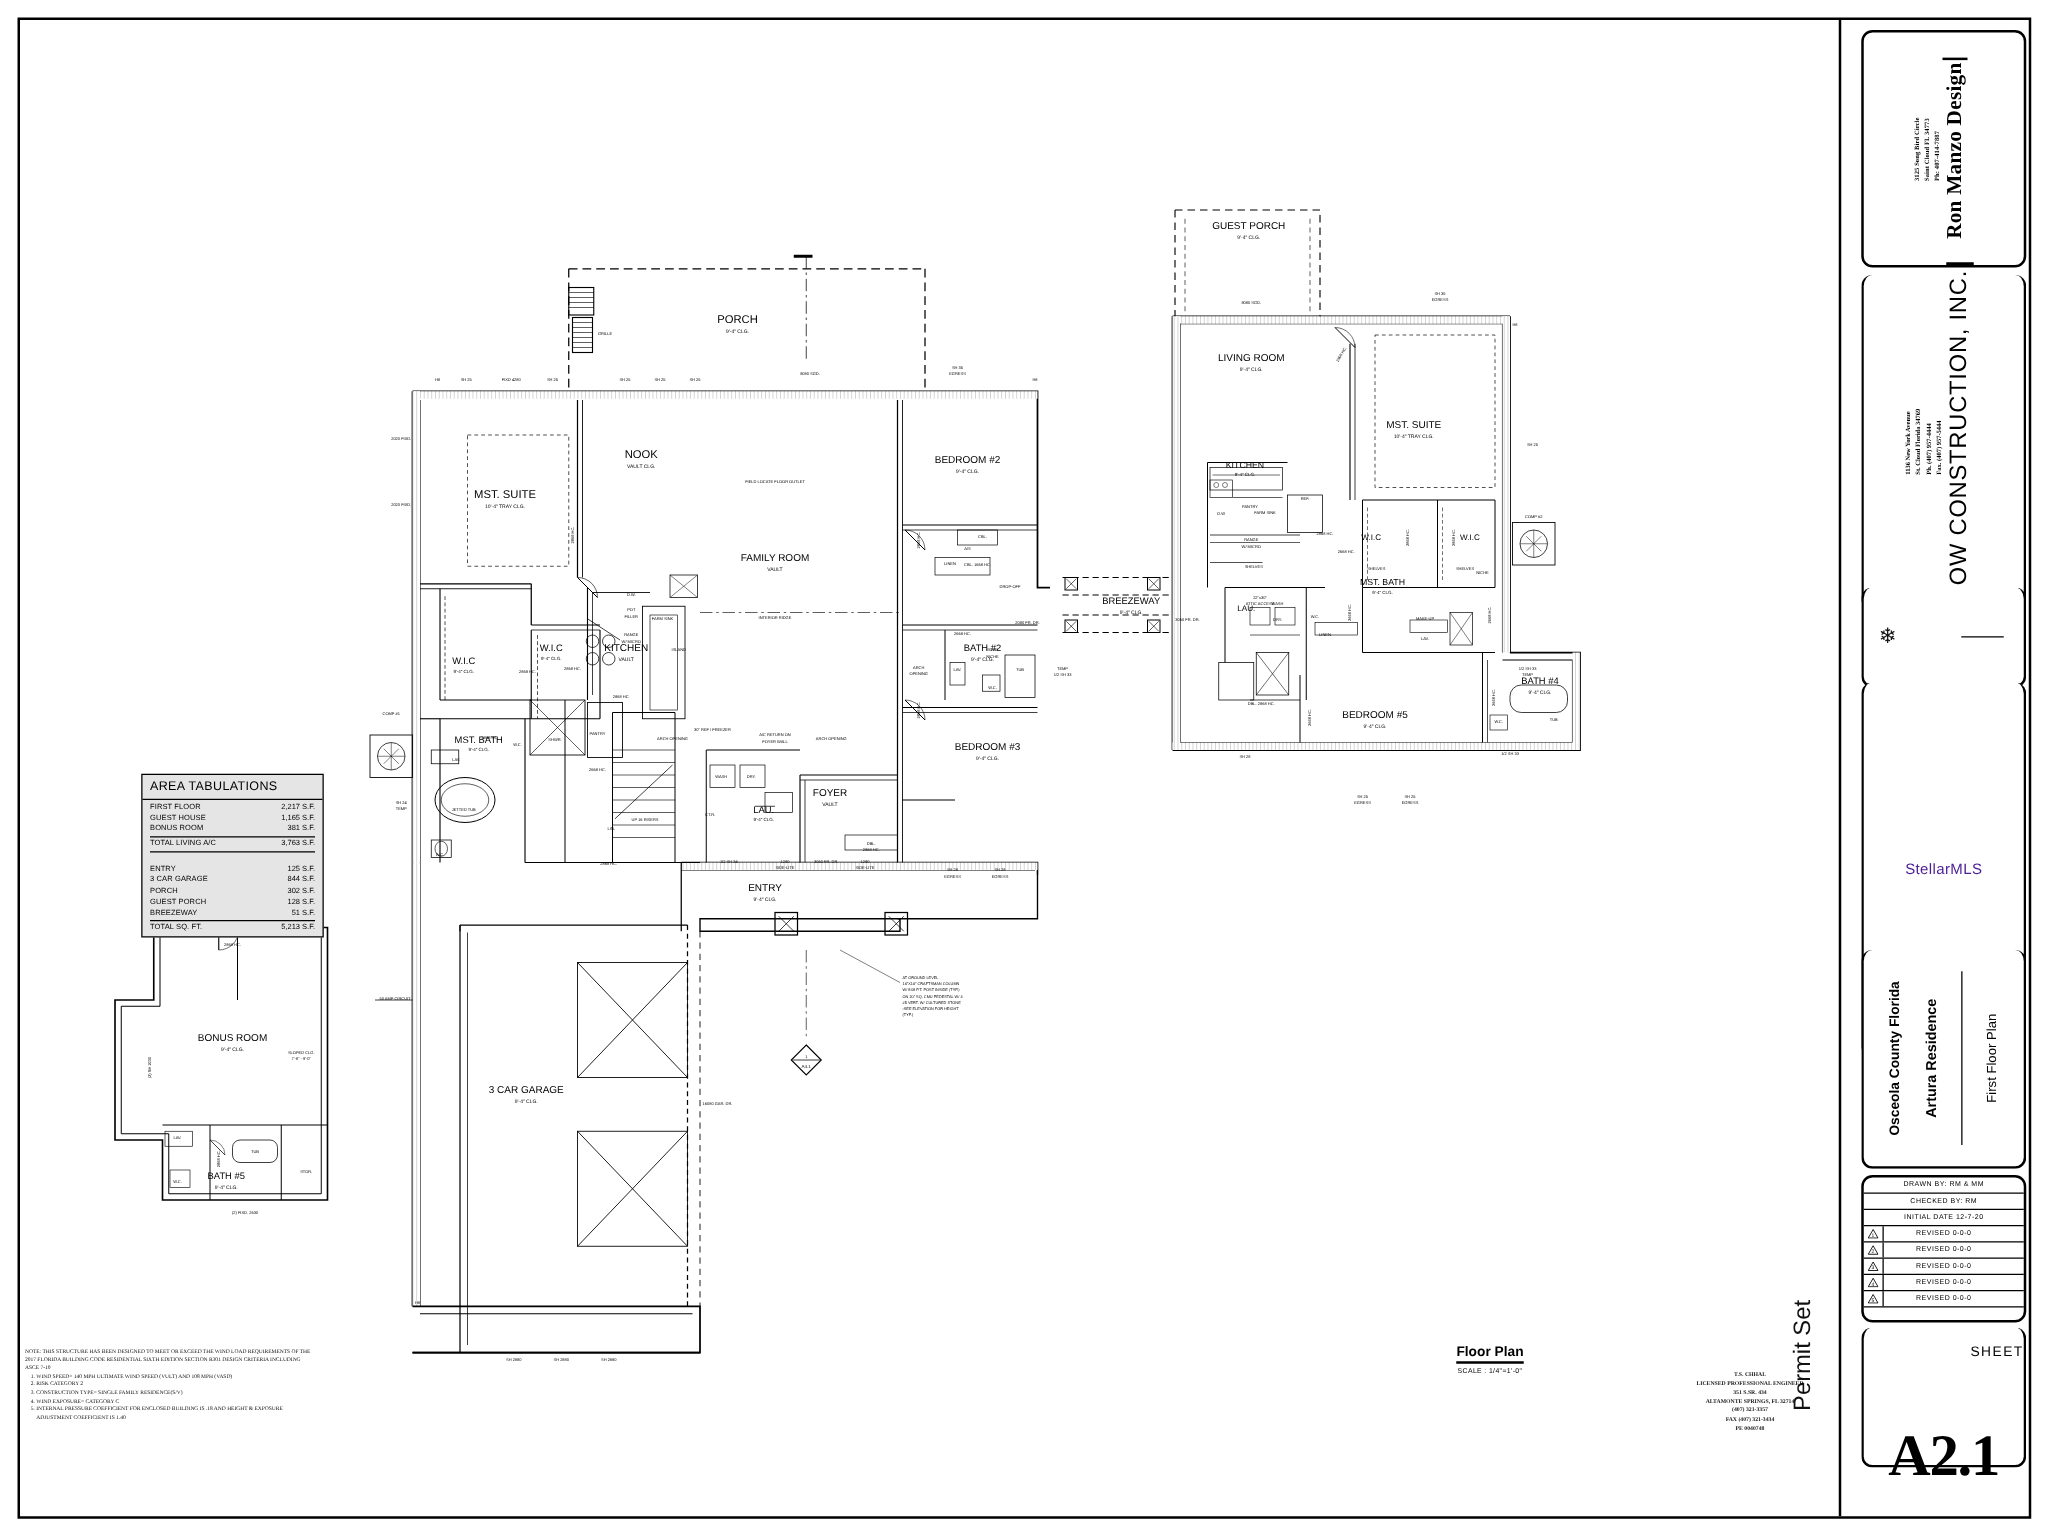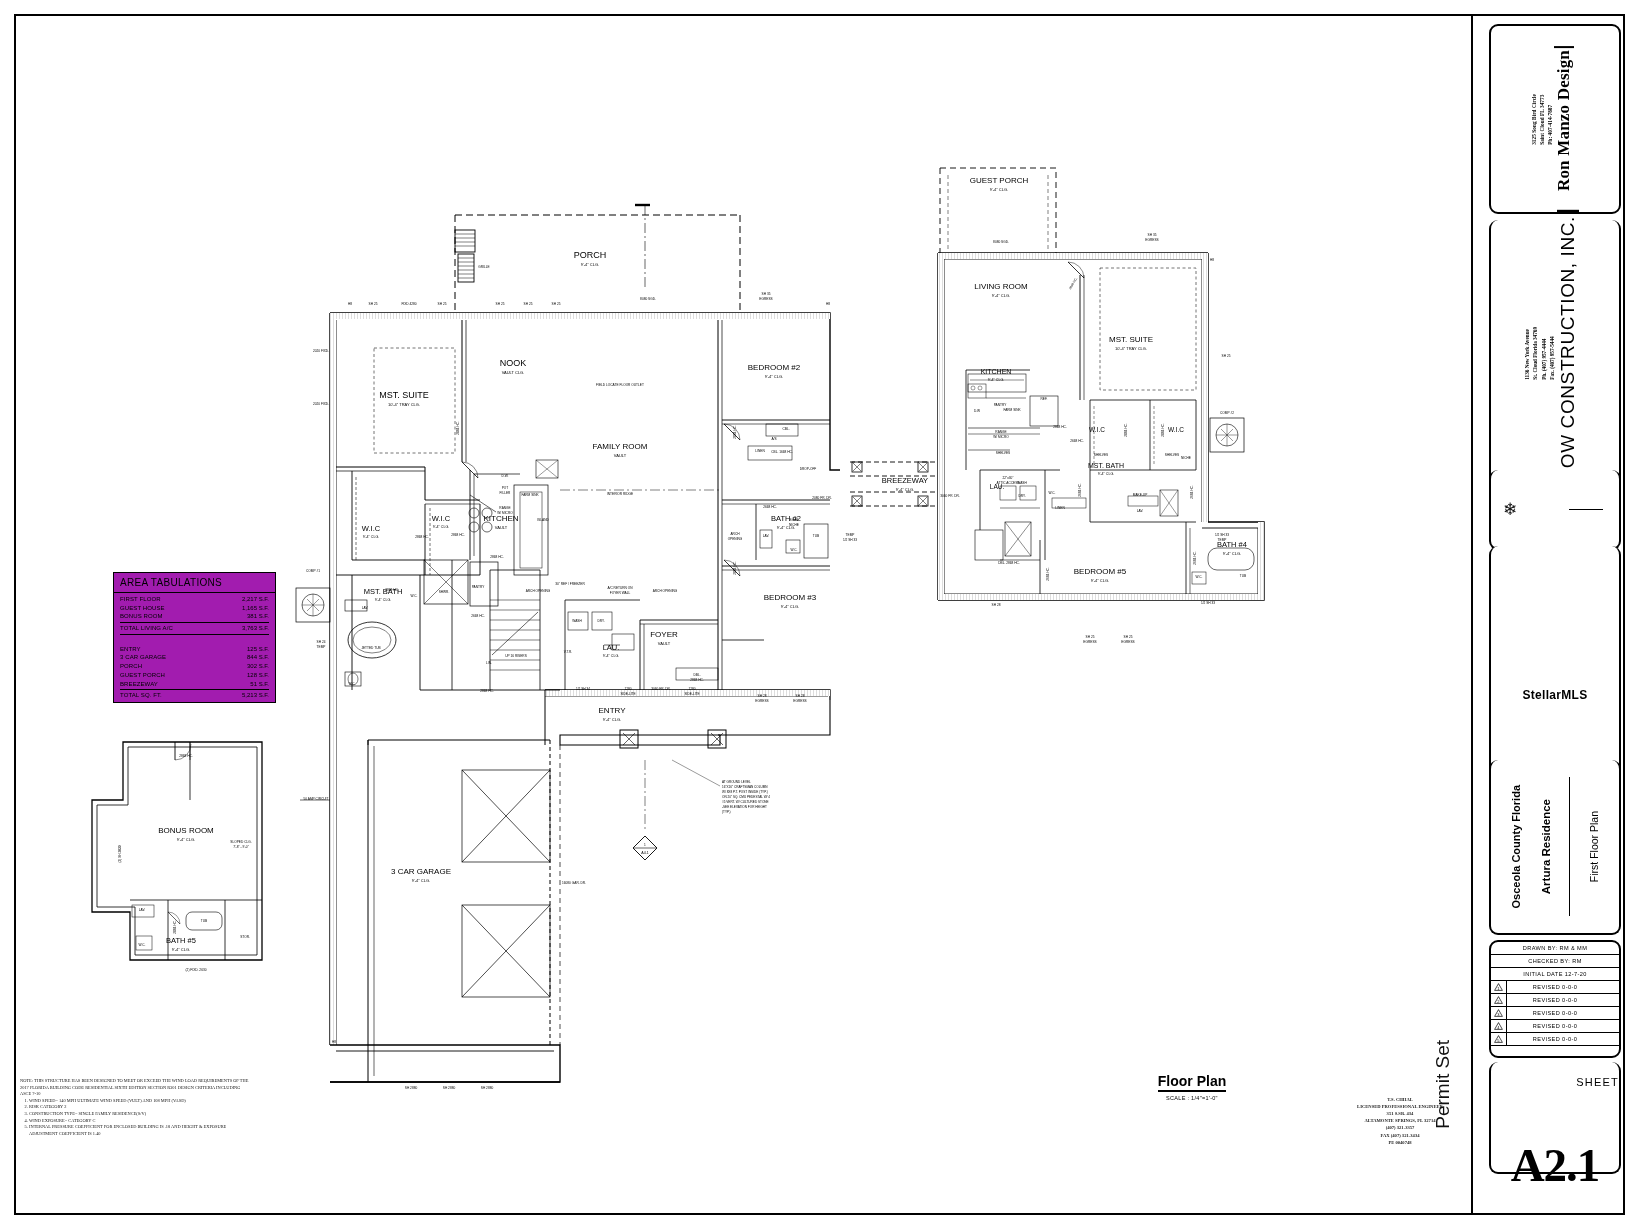--- a/index.html
+++ b/index.html
@@ -103,21 +103,21 @@
   #logo-rule {
     position: absolute; right: 16px; top: 50%;
     width: 34px; height: 0; border-top: 1px solid #000;
   }
 
   
   #wm-box { top: 546px; height: 300px; border-top: none; }
   #wm-text {
     position: absolute; left: 50%; top: 50%;
     transform: translate(-50%, -50%) rotate(0deg);
-    color: #000000; font-size: 12px; font-weight: bold;
+    color: #4c1d95; font-size: 12px; font-weight: normal;
     letter-spacing: .3px; white-space: nowrap;
   }
 
   
   #proj-box { top: 760px; height: 175px; border-top: none; }
   #proj-inner {
     position: absolute; inset: 0;
     display: flex; flex-direction: row-reverse;
     align-items: center; justify-content: space-evenly;
     padding: 6px 2px;
@@ -174,24 +174,24 @@
     position: absolute; left: 1330px; top: 1096px;
     width: 140px; text-align: center;
     font-family: "Liberation Serif", serif;
     font-weight: bold;
     font-size: 4.6px; line-height: 1.55;
     color: #222;
   }
 
   
   #area-tab {
-    position: absolute; left: 113px; top: 572px;
-    width: 163px;
+    position: absolute; left: 113px; top: 619px;
+    width: 146px;
     border: 1px solid #000;
-    background: #a21caf;
+    background: #e5e5e5;
     font-size: 6px;
   }
   #area-title {
     font-size: 10px; letter-spacing: .3px;
     padding: 4px 6px 4px;
     border-bottom: 1px solid #000;
   }
   .at-group { padding: 2px 6px; }
   .at-row { display: flex; justify-content: space-between; line-height: 1.45; }
   .at-row .lbl { letter-spacing: .1px; }
@@ -201,21 +201,21 @@
 
   
   #plan { position: absolute; left: 0; top: 0; width: 1470px; height: 1229px; }
 
   
   #fp-caption {
     position: absolute; left: 1082px; top: 1072px;
     text-align: center; width: 220px;
   }
   #fp-title {
-    font-size: 14px; font-weight: bold;
+    font-size: 11px; font-weight: bold;
     border-bottom: 2px solid #000;
     display: inline-block; padding-bottom: 1px;
   }
   #fp-scale { font-size: 5.5px; margin-top: 3px; letter-spacing: .3px; }
 
   
   #struct-note {
     position: absolute; left: 20px; top: 1078px;
     width: 230px;
     font-family: "Liberation Serif", serif;

